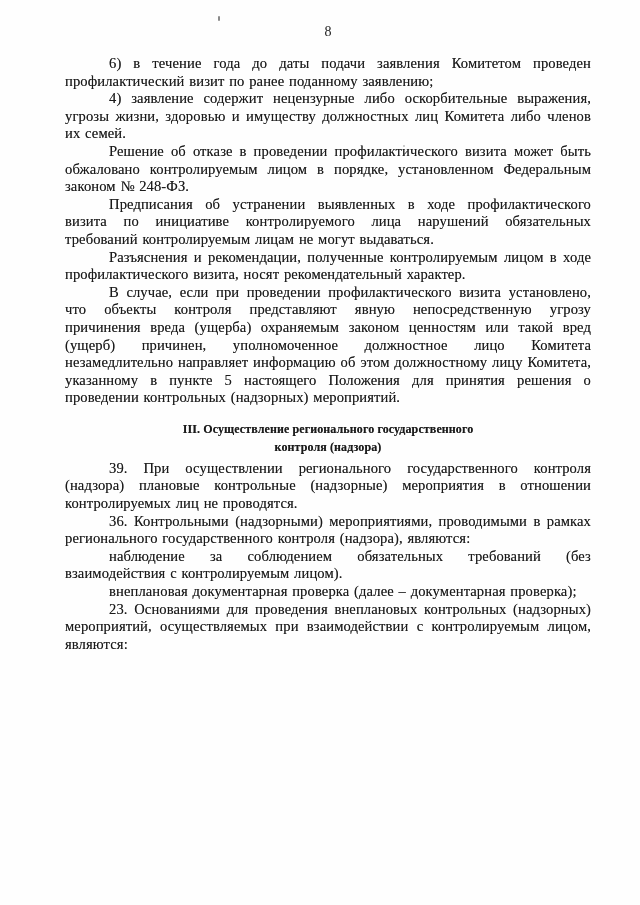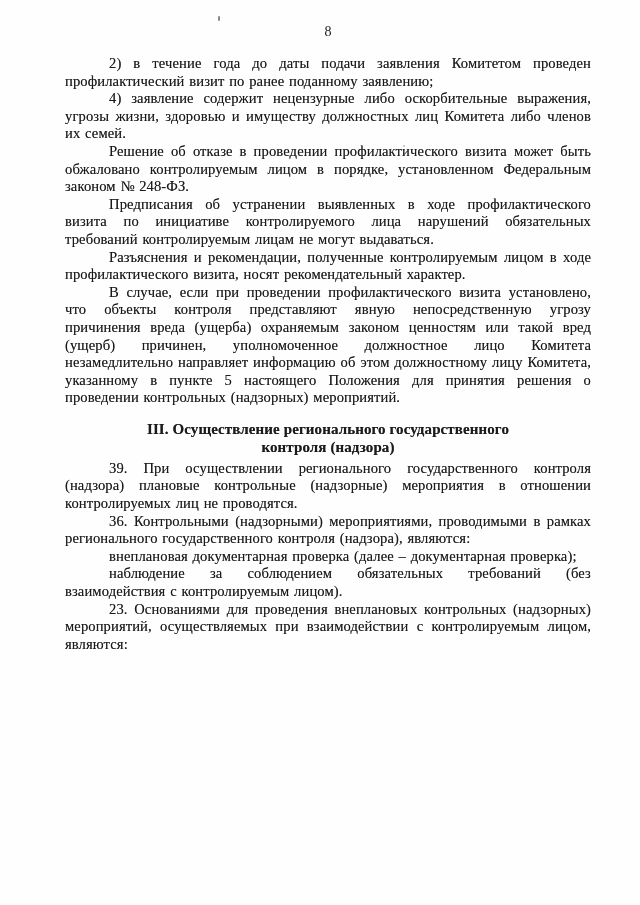--- a/index.html
+++ b/index.html
@@ -35,21 +35,21 @@
     line-height: 17.6px;
     text-align: justify;
     text-align-last: left;
     text-indent: 44px;
     letter-spacing: 0.1px;
     word-spacing: 1px;
     text-shadow: 0 0 0.4px rgba(20,20,20,0.55);
   }
   .section-heading {
     margin: 13px 0 4px 0;
-    font-size: 15px;
+    font-size: 12px;
     line-height: 18px;
     font-weight: bold;
     text-align: center;
     letter-spacing: 0.1px;
     text-shadow: 0 0 0.4px rgba(20,20,20,0.6);
   }
   .ink-speck {
     position: absolute;
     background: #8a8a8a;
     border-radius: 1px;
@@ -62,32 +62,32 @@
 
 <div class="page">
 
   <div class="ink-speck speck-1"></div>
   <div class="ink-speck speck-2"></div>
 
   <div class="content">
 
     <div class="page-number">8</div>
 
-    <p class="para">2) в течение года до даты подачи заявления Комитетом проведен профилактический визит по ранее поданному заявлению;</p>
+    <p class="para">6) в течение года до даты подачи заявления Комитетом проведен профилактический визит по ранее поданному заявлению;</p>
     <p class="para">4) заявление содержит нецензурные либо оскорбительные выражения, угрозы жизни, здоровью и имуществу должностных лиц Комитета либо членов их семей.</p>
     <p class="para">Решение об отказе в проведении профилактического визита может быть обжаловано контролируемым лицом в порядке, установленном Федеральным законом № 248-ФЗ.</p>
     <p class="para">Предписания об устранении выявленных в ходе профилактического визита по инициативе контролируемого лица нарушений обязательных требований контролируемым лицам не могут выдаваться.</p>
     <p class="para">Разъяснения и рекомендации, полученные контролируемым лицом в ходе профилактического визита, носят рекомендательный характер.</p>
     <p class="para">В случае, если при проведении профилактического визита установлено, что объекты контроля представляют явную непосредственную угрозу причинения вреда (ущерба) охраняемым законом ценностям или такой вред (ущерб) причинен, уполномоченное должностное лицо Комитета незамедлительно направляет информацию об этом должностному лицу Комитета, указанному в пункте 5 настоящего Положения для принятия решения о проведении контрольных (надзорных) мероприятий.</p>
 
     <h2 class="section-heading">
       <span>III. Осуществление регионального государственного</span><br>
       <span>контроля (надзора)</span>
     </h2>
 
     <p class="para">39. При осуществлении регионального государственного контроля (надзора) плановые контрольные (надзорные) мероприятия в отношении контролируемых лиц не проводятся.</p>
     <p class="para">36. Контрольными (надзорными) мероприятиями, проводимыми в рамках регионального государственного контроля (надзора), являются:</p>
+    <p class="para">наблюдение за соблюдением обязательных требований (без взаимодействия с контролируемым лицом).</p>
     <p class="para">внеплановая документарная проверка (далее – документарная проверка);</p>
-    <p class="para">наблюдение за соблюдением обязательных требований (без взаимодействия с контролируемым лицом).</p>
     <p class="para">23. Основаниями для проведения внеплановых контрольных (надзорных) мероприятий, осуществляемых при взаимодействии с контролируемым лицом, являются:</p>
 
   </div>
 </div>
 
 </body></html>

